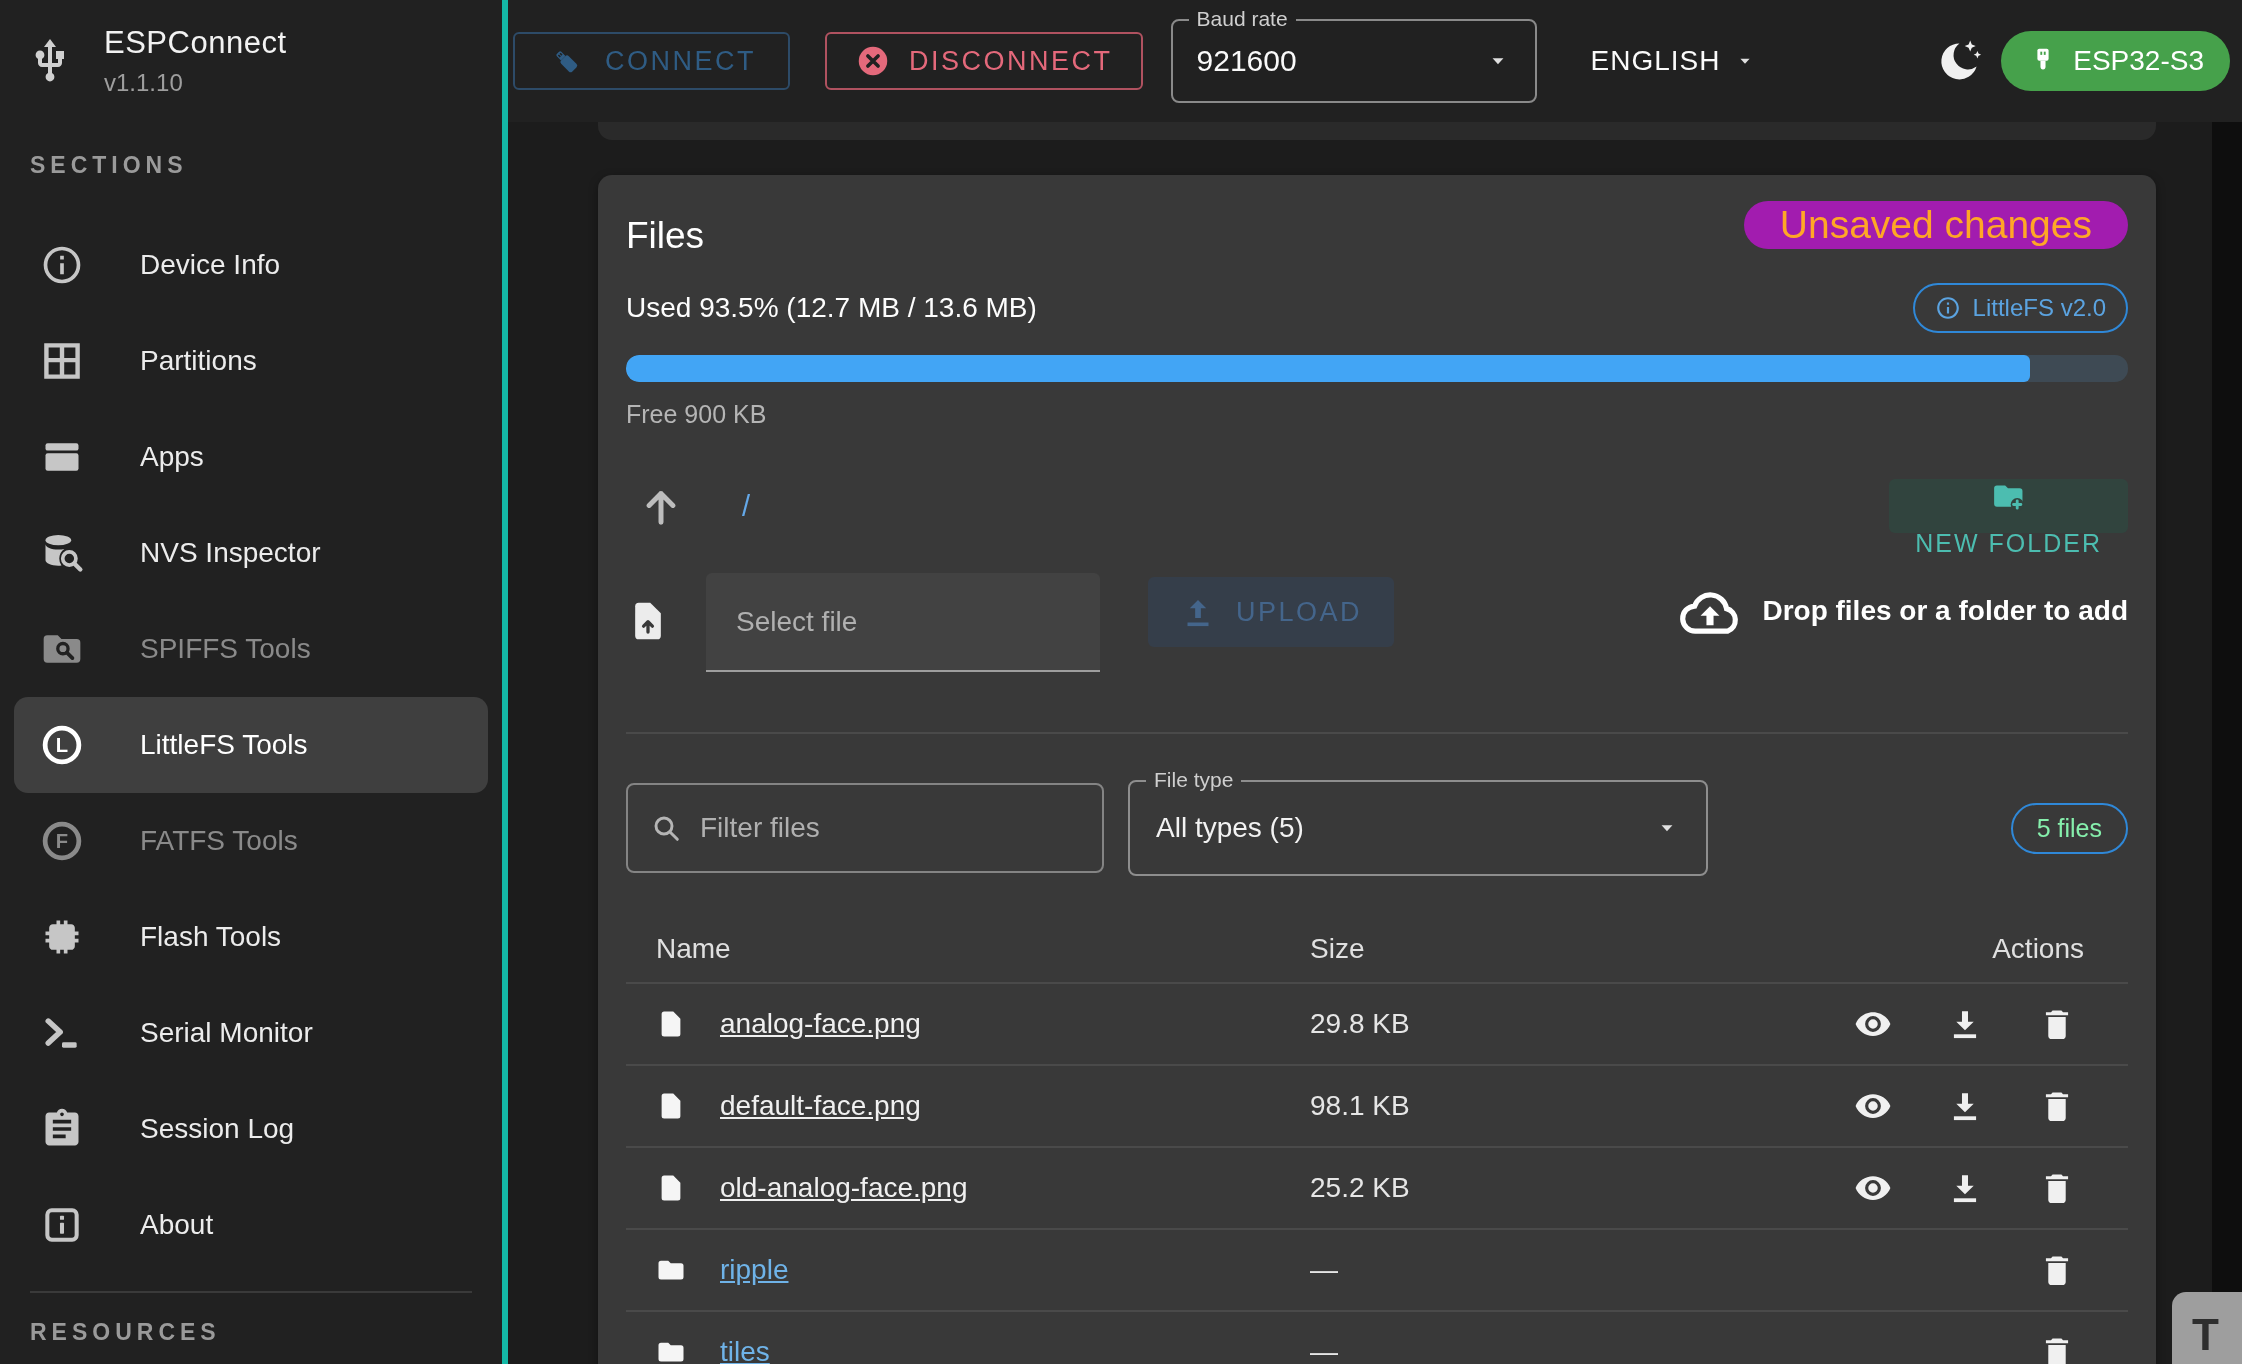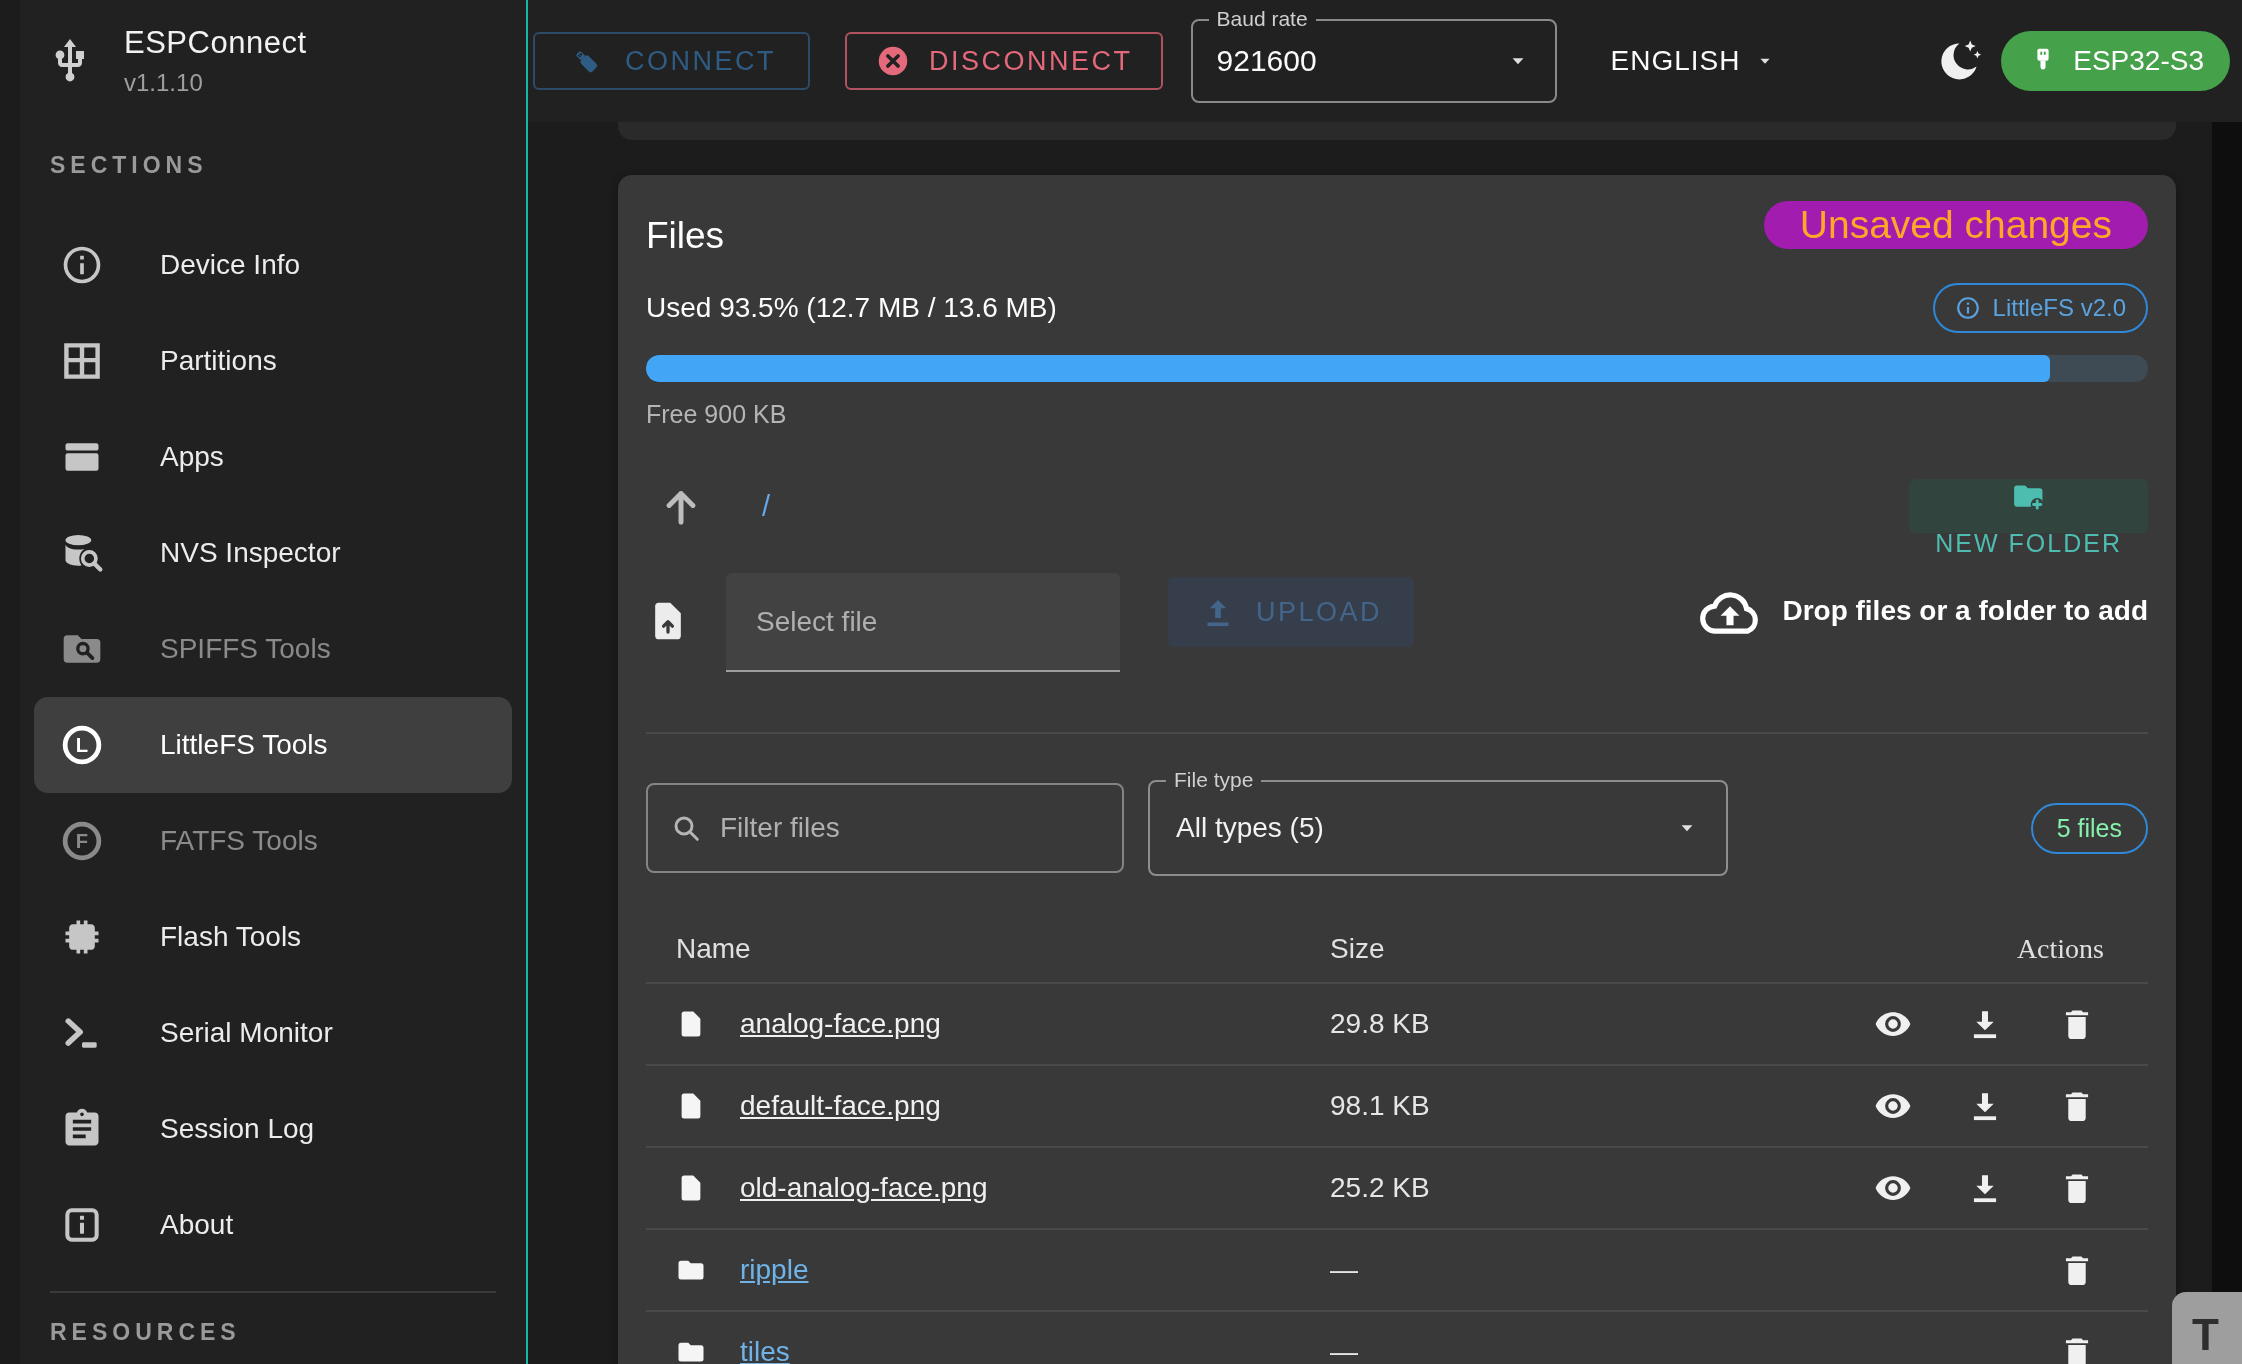--- a/index.html
+++ b/index.html
@@ -3,21 +3,21 @@
 <meta charset="utf-8">
 <style>
   * { margin:0; padding:0; box-sizing:border-box; }
   html,body { width:2242px; height:1364px; overflow:hidden; background:#1c1c1c;
     font-family:"Liberation Sans", sans-serif; color:#ececec; }
   button { font-family:inherit; cursor:pointer; }
   svg { display:block; width:100%; height:100%; }
   .app { display:flex; width:100%; height:100%; }
 
   
-  .sidebar { width:508px; flex:none; background:#212121; border-right:2px solid #14b8a6; overflow:hidden;margin-left:20px; }
+  .sidebar { width:508px; flex:none; background:#212121; border-right:6px solid #14b8a6; overflow:hidden; }
   .sidebar-header { display:flex; align-items:center; gap:30px; padding:26px 0 0 26px; height:96px; }
   .logo-icon { width:48px; height:62px; color:#d0d0d0; }
   .app-title { font-size:31px; color:#f2f2f2; letter-spacing:0.5px; }
   .app-version { font-size:24px; color:#9e9e9e; margin-top:8px; }
   .section-label { margin:56px 0 0 30px; font-size:23px; font-weight:bold; letter-spacing:5px; color:#9a9a9a; }
   .nav { margin-top:38px; }
   .nav-item { display:flex; align-items:center; height:96px; margin:0 14px; border-radius:14px; padding-left:20px; }
   .nav-item .icon { width:56px; height:56px; display:flex; align-items:center; justify-content:center; color:#c6c6c6; }
   .nav-item .icon > span { width:44px; height:44px; display:block; }
   .nav-item .label { font-size:28px; color:#ececec; margin-left:50px; }
@@ -106,21 +106,21 @@
   .filetype-select { margin-left:24px; width:580px; height:96px; padding:0 26px; border-color:#8e8e8e; }
   .filetype-select .legend { background:#393939; }
   .filetype-value { font-size:28px; color:#f2f2f2; }
   .chip-count { margin-left:auto; border:2px solid #2f88d8; color:#86efac; font-size:25px; padding:9px 24px; border-radius:28px; background:none; }
 
   
   .table { margin-top:40px; }
   .thead { display:grid; grid-template-columns:684px 1fr 330px; align-items:center; height:66px; }
   .th { font-size:28px; color:#e0e0e0; }
   .th.name { padding-left:30px; }
-  .th.actions { text-align:center; padding-right:44px;font-family:Liberation Serif, serif; }
+  .th.actions { text-align:center; padding-right:44px; }
   .trow { display:grid; grid-template-columns:684px 1fr 330px; align-items:center; height:82px; border-top:2px solid #4a4a4a; }
   .ncell { display:flex; align-items:center; padding-left:30px; gap:34px; }
   .file-icon { width:30px; height:32px; color:#f5f5f5; flex:none; }
   .fname { font-size:28px; color:#f0f0f0;text-decoration:underline; }
   .fname.folder-link { color:#6fb3e8; text-decoration:underline; cursor:pointer; }
   .fsize { font-size:28px; color:#e6e6e6; }
   .actions { display:flex; justify-content:flex-end; padding-right:22px; }
   .aslot { width:92px; display:flex; justify-content:center; }
   .icon-btn { background:none; border:none; width:44px; height:44px; color:#f0f0f0; }
   .aicon { display:block; width:38px; height:38px; }

